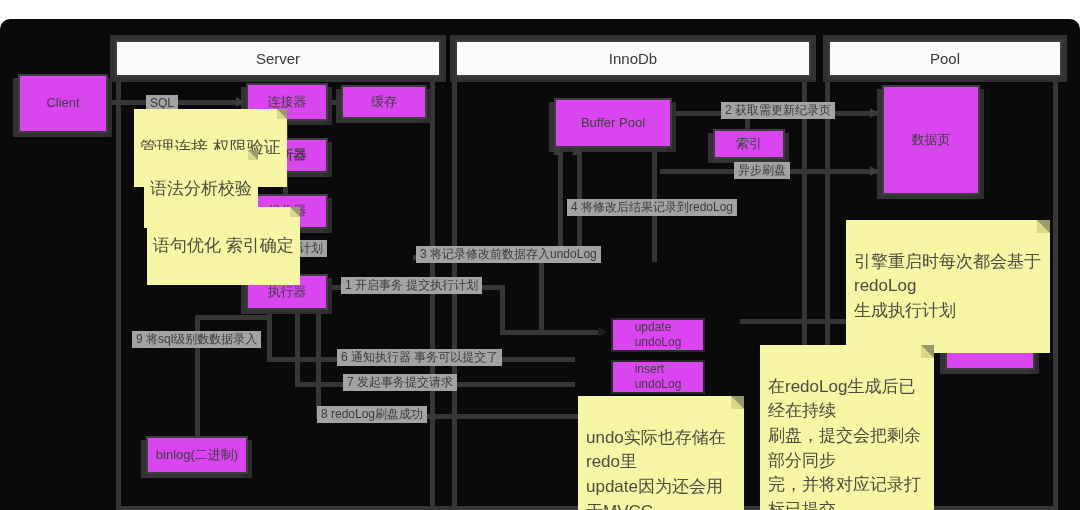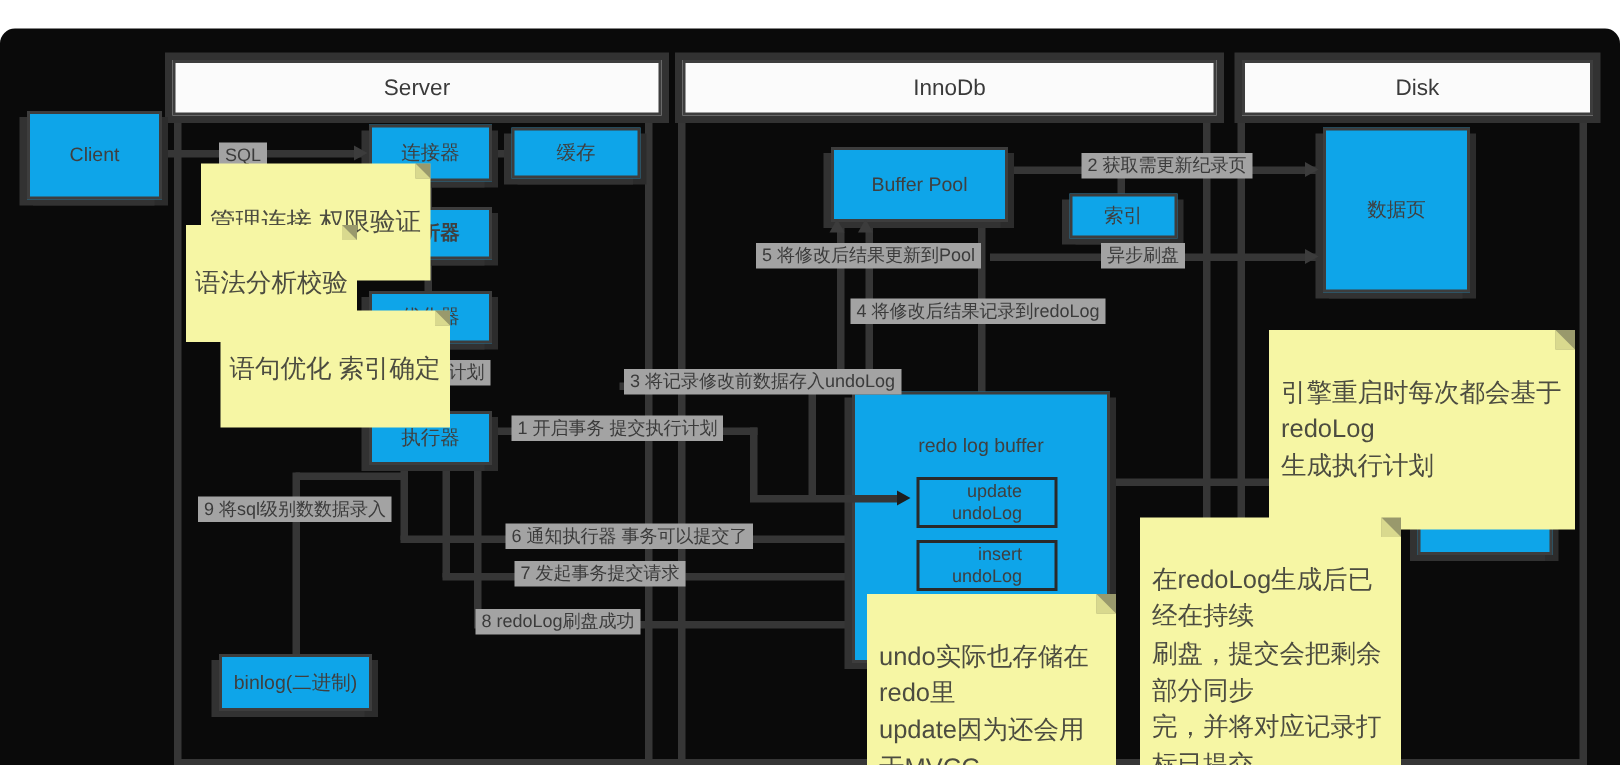--- a/index.html
+++ b/index.html
@@ -15,22 +15,22 @@
   .arr{position:absolute;width:0;height:0;z-index:3;}
   .arr-r{border-top:5px solid transparent;border-bottom:5px solid transparent;border-left:9px solid #3c3c3c;}
   .arr-r.dark{border-left-color:#1e1e1e;}
   .arr-up{border-left:5px solid transparent;border-right:5px solid transparent;border-bottom:9px solid #3c3c3c;}
 
   
   .lane-header{position:absolute;background:#fbfbfb;border:2px solid #3d3d3d;box-shadow:0 0 0 5px #323232;
     display:flex;align-items:center;justify-content:center;font-size:15px;color:#3a3a3a;z-index:2;}
 
   
-  .node{position:absolute;background:#0ea5e9;border:2px solid #3d3d3d;color:#3f3f3f;
-    display:flex;align-items:center;justify-content:center;text-align:right;font-size:13px;
+  .node{position:absolute;background:#d946ef;border:2px solid #3d3d3d;color:#3f3f3f;
+    display:flex;align-items:center;justify-content:center;text-align:left;font-size:13px;
     box-shadow:-5px 4px 0 0 #323232,4px 4px 0 0 #2c2c2c;z-index:2;white-space:pre-line;line-height:1.25;}
   .node.big{z-index:2;align-items:flex-start;padding-top:26px;}
   .node.inner{box-shadow:none;border:2px solid #2a2a2a;z-index:3;}
 
   
   .chip{position:absolute;background:#a3a3a3;color:#3b3b3b;font-size:12px;line-height:1.25;
     padding:1px 4px;z-index:4;white-space:nowrap;}
 
   
   .note{position:absolute;background:#f6f6a4;color:#4c4c40;font-size:17px;line-height:1.45;
@@ -87,58 +87,56 @@
   <div class="arr arr-up" style="left:553px;top:127px;"></div>
   <div class="arr arr-up" style="left:572px;top:127px;"></div>
 
   <div class="lane-header" style="left:115px;top:21px;width:322px;height:33px;">
     <span>Server</span>
   </div>
   <div class="lane-header" style="left:455px;top:21px;width:352px;height:33px;">
     <span>InnoDb</span>
   </div>
   <div class="lane-header" style="left:828px;top:21px;width:230px;height:33px;">
-    <span>Disk</span>
+    <span>Pool</span>
   </div>
 
   <div class="node" style="left:18px;top:55px;width:86px;height:55px;">Client</div>
   <div class="node" style="left:246px;top:64px;width:78px;height:34px;">连接器</div>
   <div class="node" style="left:341px;top:66px;width:82px;height:30px;">缓存</div>
   <div class="node" style="left:246px;top:119px;width:78px;height:31px;font-weight:bold;">分析器</div>
   <div class="node" style="left:246px;top:175px;width:78px;height:31px;">优化器</div>
   <div class="node" style="left:246px;top:255px;width:78px;height:32px;">执行器</div>
   <div class="node" style="left:146px;top:417px;width:98px;height:34px;">binlog(二进制)</div>
   <div class="node" style="left:554px;top:79px;width:114px;height:46px;">Buffer Pool</div>
   <div class="node" style="left:713px;top:110px;width:68px;height:26px;">索引</div>
-  <div class="node big" style="left:568px;top:242px;width:168px;height:151px;">redo log buffer</div>
   <div class="node inner" style="left:611px;top:299px;width:90px;height:30px;font-size:12px;">update
 undoLog</div>
   <div class="node inner" style="left:611px;top:341px;width:90px;height:30px;font-size:12px;">insert
 undoLog</div>
   <div class="node" style="left:882px;top:66px;width:94px;height:106px;">数据页</div>
   <div class="node" style="left:945px;top:262px;width:86px;height:85px;">log file</div>
 
   <div class="chip" style="left:146px;top:76px;">SQL</div>
   <div class="chip" style="left:247px;top:221px;">生成执行计划</div>
   <div class="chip" style="left:341px;top:258px;">1 开启事务 提交执行计划</div>
   <div class="chip" style="left:721px;top:83px;">2 获取需更新纪录页</div>
   <div class="chip" style="left:416px;top:227px;">3 将记录修改前数据存入undoLog</div>
   <div class="chip" style="left:567px;top:180px;">4 将修改后结果记录到redoLog</div>
-  <div class="chip" style="left:504px;top:143px;">5 将修改后结果更新到Pool</div>
   <div class="chip" style="left:337px;top:330px;">6 通知执行器 事务可以提交了</div>
   <div class="chip" style="left:343px;top:355px;">7 发起事务提交请求</div>
   <div class="chip" style="left:317px;top:387px;">8 redoLog刷盘成功</div>
   <div class="chip" style="left:132px;top:312px;">9 将sql级别数数据录入</div>
   <div class="chip" style="left:734px;top:143px;">异步刷盘</div>
 
   <div class="note tag" style="left:134px;top:90px;">
     <span>管理连接 权限验证</span>
     <div class="fold"></div>
   </div>
-  <div class="note tag" style="left:124px;top:131px;">
+  <div class="note tag" style="left:144px;top:131px;">
     <span>语法分析校验</span>
     <div class="fold"></div>
   </div>
   <div class="note tag" style="left:147px;top:188px;">
     <span>语句优化 索引确定</span>
     <div class="fold"></div>
   </div>
 
   <div class="note" style="left:846px;top:201px;width:188px;">
     <span>引擎重启时每次都会基于redoLog

